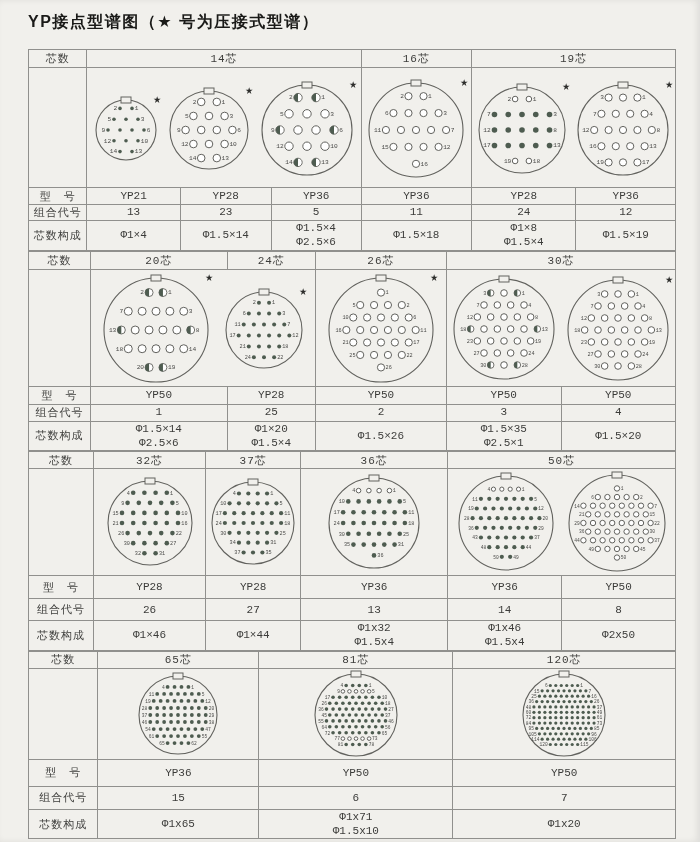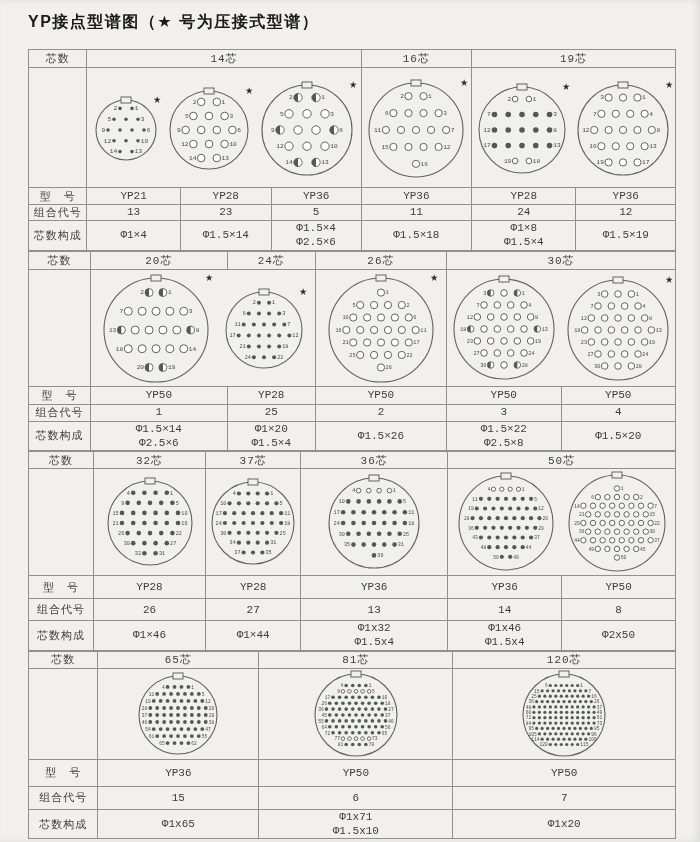--- a/index.html
+++ b/index.html
@@ -616,22 +616,22 @@
               <div>Φ2.5×6</div>
             </td>
             <td class="val">
               <div>Φ1×20</div>
               <div>Φ1.5×4</div>
             </td>
             <td class="val">
               <div>Φ1.5×26</div>
             </td>
             <td class="val">
-              <div>Φ1.5×22</div>
-              <div>Φ2.5×8</div>
+              <div>Φ1.5×35</div>
+              <div>Φ2.5×1</div>
             </td>
             <td class="val">
               <div>Φ1.5×20</div>
             </td>
           </tr>
         </tbody>
       </table>
       <table class="spec">
         <colgroup>
           <col style="width:72px">

